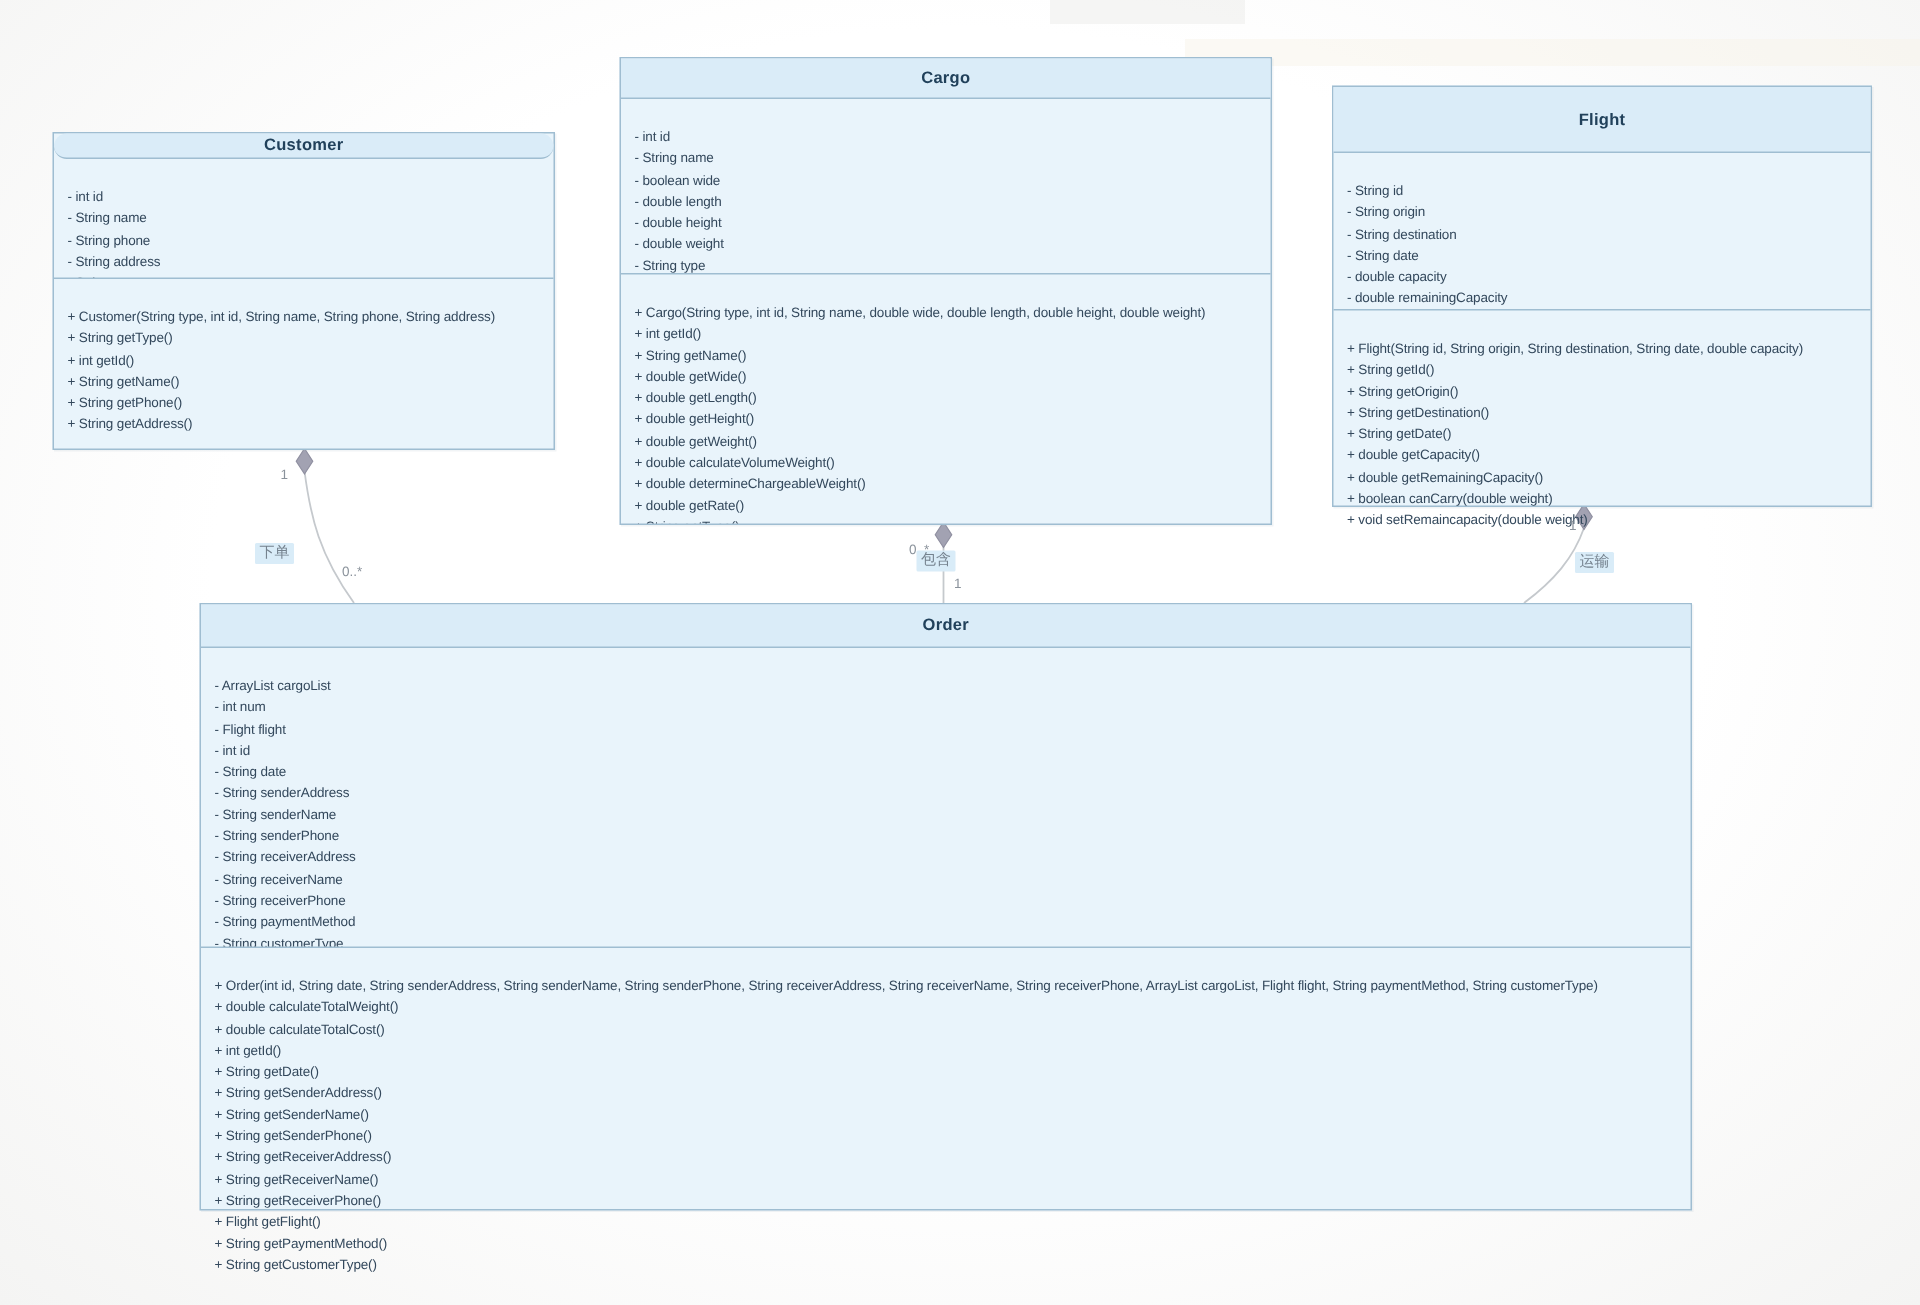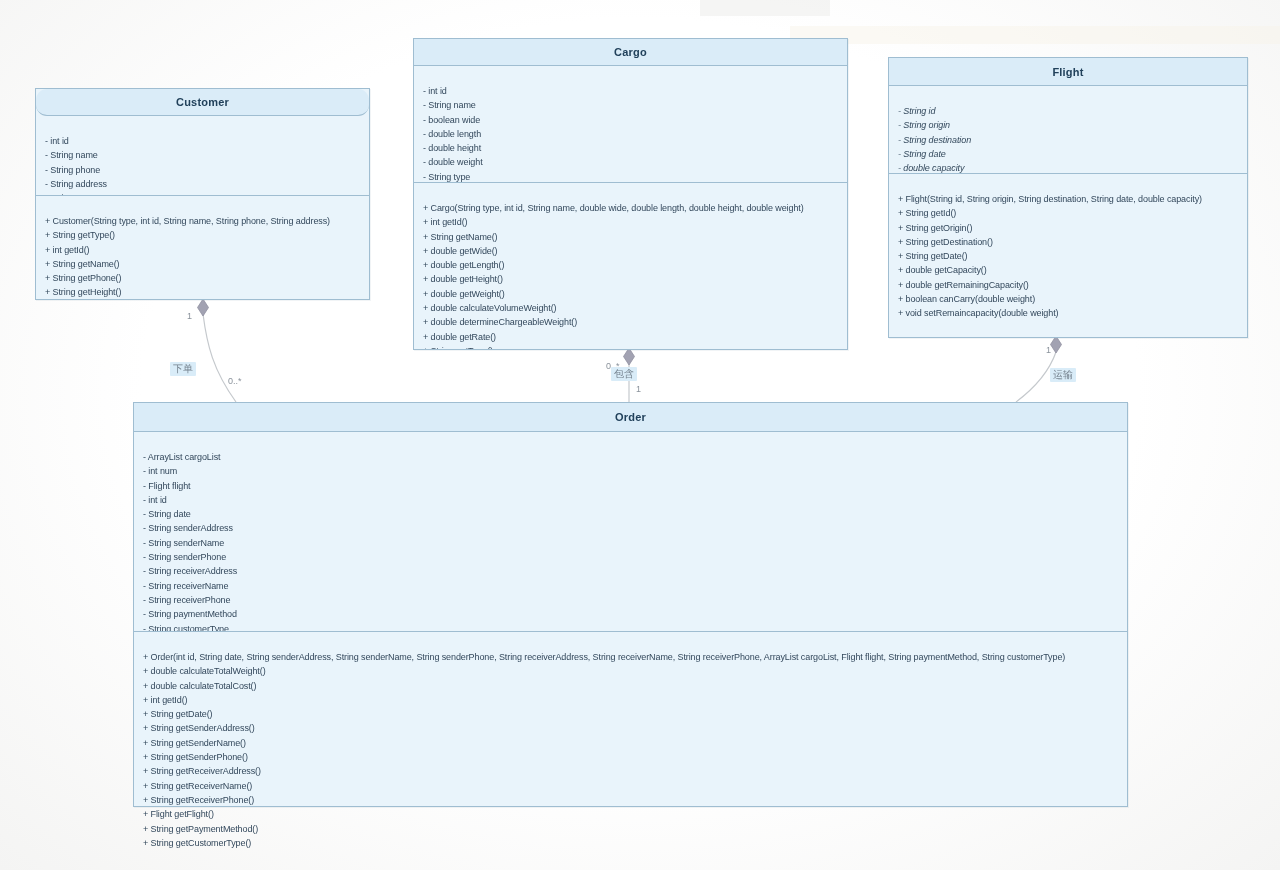--- a/index.html
+++ b/index.html
@@ -64,35 +64,35 @@
   <polygon points="203,299 208.5,307.5 203,316 197.5,307.5" fill="#a2a2b2" stroke="#8f8fa0" stroke-width="0.8"></polygon>
 
   <path d="M629 364 L629 402" fill="none" stroke="#c5c9cd" stroke-width="1.2"></path>
   <polygon points="629,348 634.5,356.5 629,365 623.5,356.5" fill="#a2a2b2" stroke="#8f8fa0" stroke-width="0.8"></polygon>
 
   <path d="M1056 352 C1049 372 1036 387 1016 402" fill="none" stroke="#c5c9cd" stroke-width="1.2"></path>
   <polygon points="1056,336 1061.5,344.5 1056,353 1050.5,344.5" fill="#a2a2b2" stroke="#8f8fa0" stroke-width="0.8"></polygon>
 </svg>
 
 <div class="uml-class" style="left:35px; top:88px; width:335px; height:212px;">
-  <div class="cls-title" style="height:27px;border-radius:11px;">Customer</div>
+  <div class="cls-title" style="height:17px;border-radius:11px;">Customer</div>
   <div class="cls-section cls-attrs" style="height:80px;">
       <div class="member-row">- int id</div>
       <div class="member-row">- String name</div>
       <div class="member-row">- String phone</div>
       <div class="member-row">- String address</div>
       <div class="member-row">- String type</div>
     </div>
   <div class="cls-section" style="height:103px;">
       <div class="member-row">+ Customer(String type, int id, String name, String phone, String address)</div>
       <div class="member-row">+ String getType()</div>
       <div class="member-row">+ int getId()</div>
       <div class="member-row">+ String getName()</div>
       <div class="member-row">+ String getPhone()</div>
-      <div class="member-row">+ String getHeight()</div>
+      <div class="member-row">+ String getAddress()</div>
     </div>
 </div>
 
 <div class="uml-class" style="left:413px; top:38px; width:435px; height:312px;">
   <div class="cls-title" style="height:27px;">Cargo</div>
   <div class="cls-section cls-attrs" style="height:117px;">
       <div class="member-row">- int id</div>
       <div class="member-row">- String name</div>
       <div class="member-row">- boolean wide</div>
       <div class="member-row">- double length</div>
@@ -109,22 +109,22 @@
       <div class="member-row">+ double getHeight()</div>
       <div class="member-row">+ double getWeight()</div>
       <div class="member-row">+ double calculateVolumeWeight()</div>
       <div class="member-row">+ double determineChargeableWeight()</div>
       <div class="member-row">+ double getRate()</div>
       <div class="member-row">+ String getType()</div>
     </div>
 </div>
 
 <div class="uml-class" style="left:888px; top:57px; width:360px; height:281px;">
-  <div class="cls-title" style="height:28px;">Flight</div>
-  <div class="cls-section cls-attrs" style="height:88px;font-style:italic;">
+  <div class="cls-title" style="height:44px;">Flight</div>
+  <div class="cls-section cls-attrs" style="height:105px;">
       <div class="member-row">- String id</div>
       <div class="member-row">- String origin</div>
       <div class="member-row">- String destination</div>
       <div class="member-row">- String date</div>
       <div class="member-row">- double capacity</div>
       <div class="member-row">- double remainingCapacity</div>
     </div>
   <div class="cls-section" style="height:146px;">
       <div class="member-row">+ Flight(String id, String origin, String destination, String date, double capacity)</div>
       <div class="member-row">+ String getId()</div>

